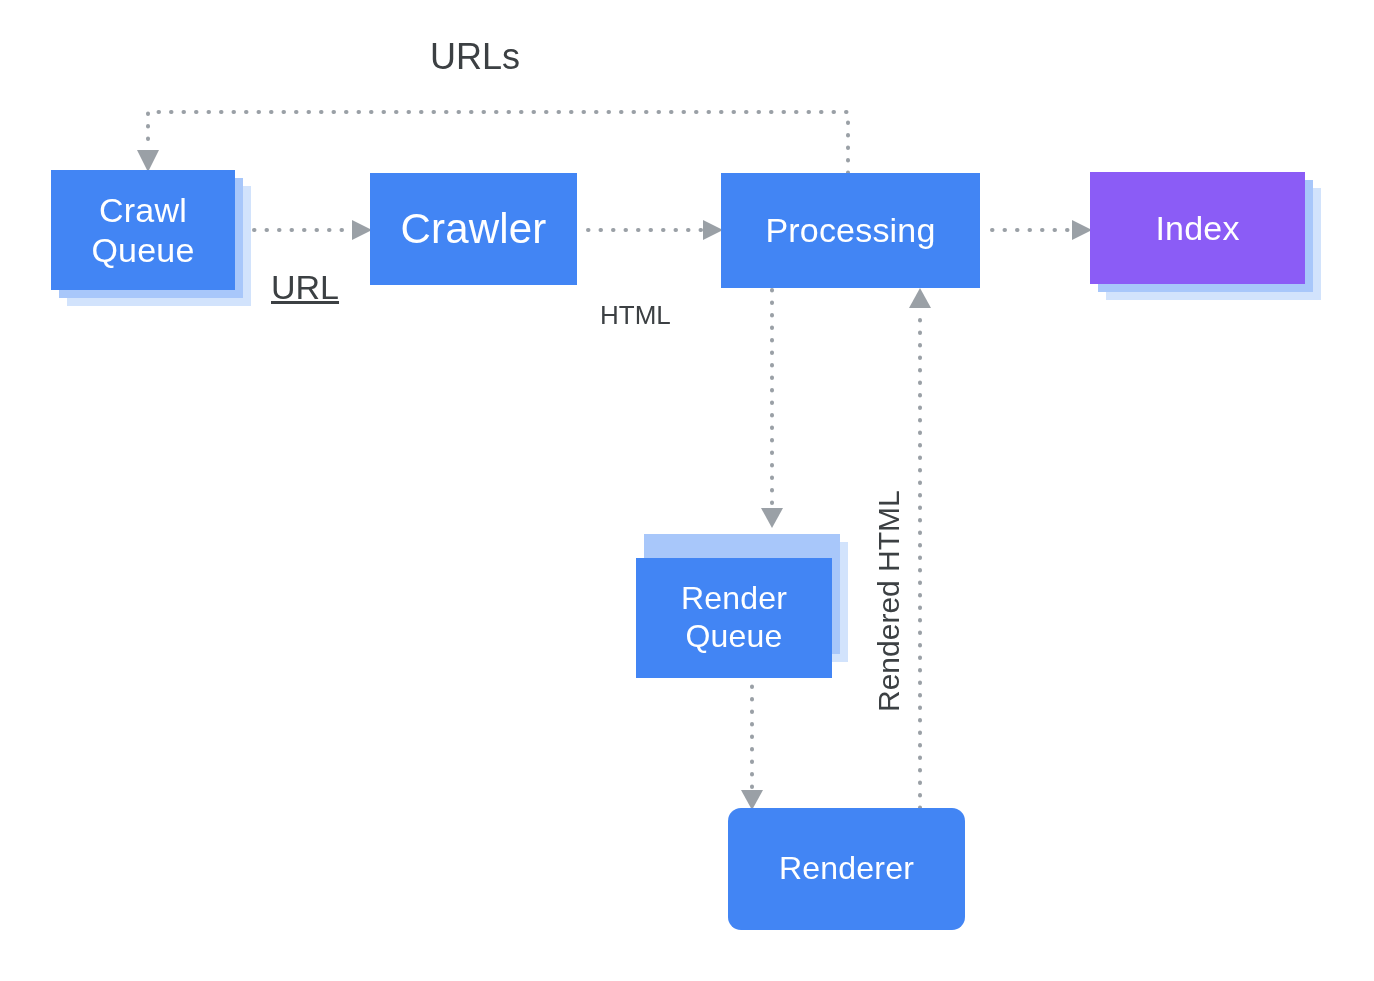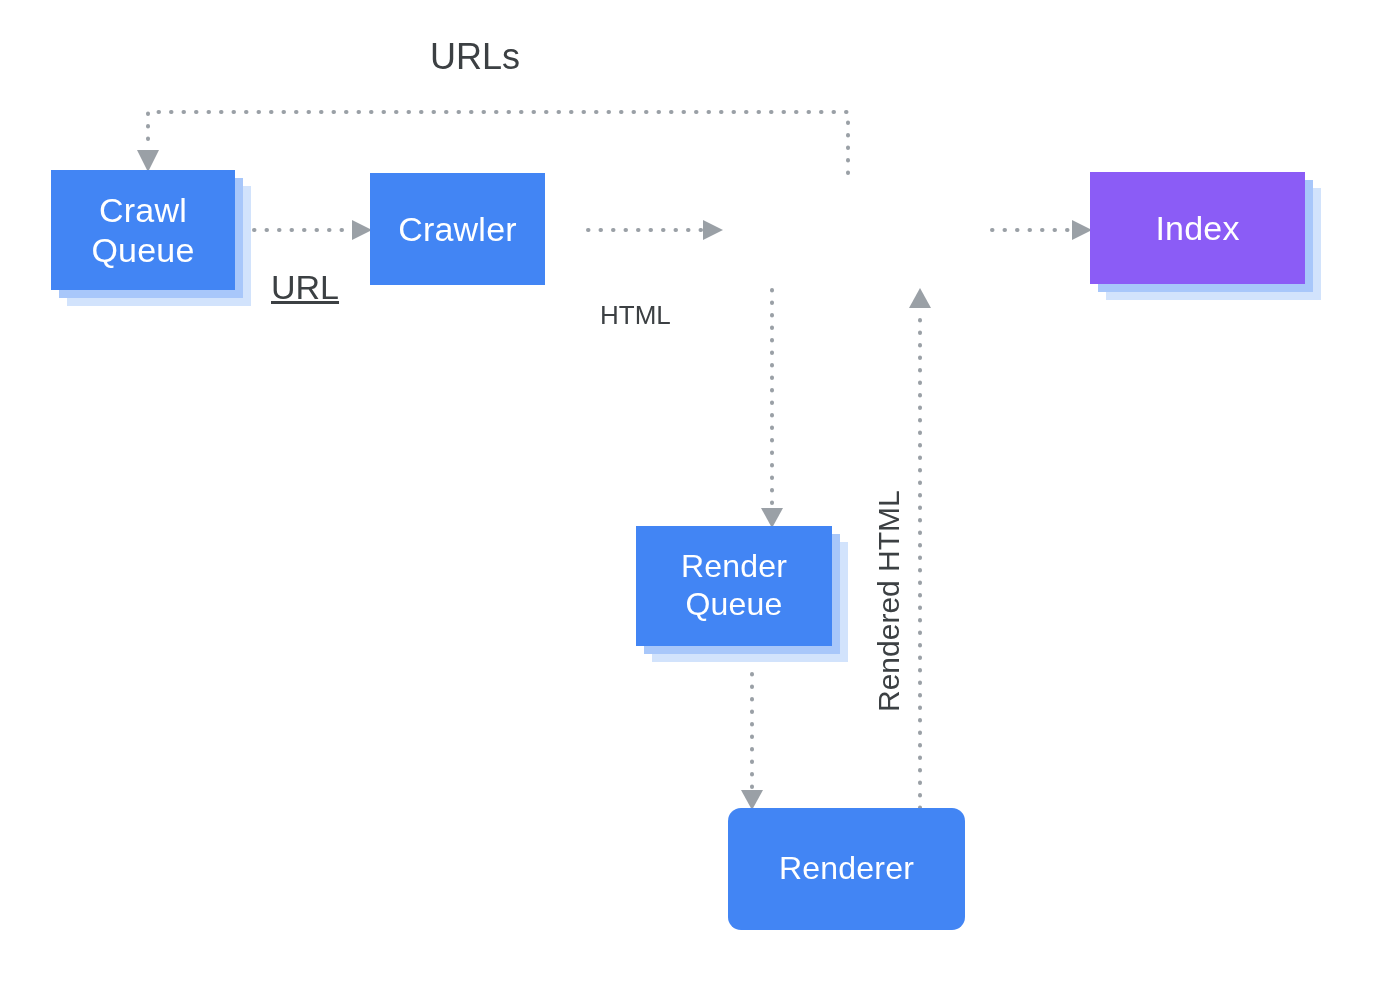--- a/index.html
+++ b/index.html
@@ -101,34 +101,37 @@
     </g>
   </svg>
 
   <div class="stack-layer" style="left:67px; top:186px; width:184px; height:120px; background:#D2E3FC;"></div>
   <div class="stack-layer mid" style="left:59px; top:178px; width:184px; height:120px; background:#A8C7FA;"></div>
   <div class="node" style="left:51px; top:170px; width:184px; height:120px; background:#4285F4; font-size:34px;">
     <span class="node-label">Crawl
 Queue</span>
   </div>
 
-  <div class="node" style="left:370px; top:173px; width:175px; height:112px; background:#4285F4; font-size:34px;">
+  <div class="node" style="left:370px; top:173px; width:207px; height:112px; background:#4285F4; font-size:42px;">
     <span class="node-label">Crawler</span>
   </div>
 
+  <div class="node" style="left:721px; top:173px; width:259px; height:115px; background:#4285F4; font-size:34px;">
+    <span class="node-label">Processing</span>
+  </div>
 
   <div class="stack-layer" style="left:1106px; top:188px; width:215px; height:112px; background:#D2E3FC;"></div>
   <div class="stack-layer mid" style="left:1098px; top:180px; width:215px; height:112px; background:#A8C7FA;"></div>
   <div class="node" style="left:1090px; top:172px; width:215px; height:112px; background:#8b5cf6; font-size:34px;">
     <span class="node-label">Index</span>
   </div>
 
   <div class="stack-layer" style="left:652px; top:542px; width:196px; height:120px; background:#D2E3FC;"></div>
   <div class="stack-layer mid" style="left:644px; top:534px; width:196px; height:120px; background:#A8C7FA;"></div>
-  <div class="node" style="left:636px; top:526px; width:196px; height:120px; background:#4285F4; font-size:32px;">
+  <div class="node" style="left:636px; top:558px; width:196px; height:120px; background:#4285F4; font-size:32px;">
     <span class="node-label">Render
 Queue</span>
   </div>
 
   <div class="node" style="left:728px; top:808px; width:237px; height:122px; background:#4285F4; font-size:32px;border-radius:13px;">
     <span class="node-label">Renderer</span>
   </div>
 
   <div class="edge-label" style="left:392px; top:36px; font-size:36px;margin-left:38px;">URLs</div>
 

